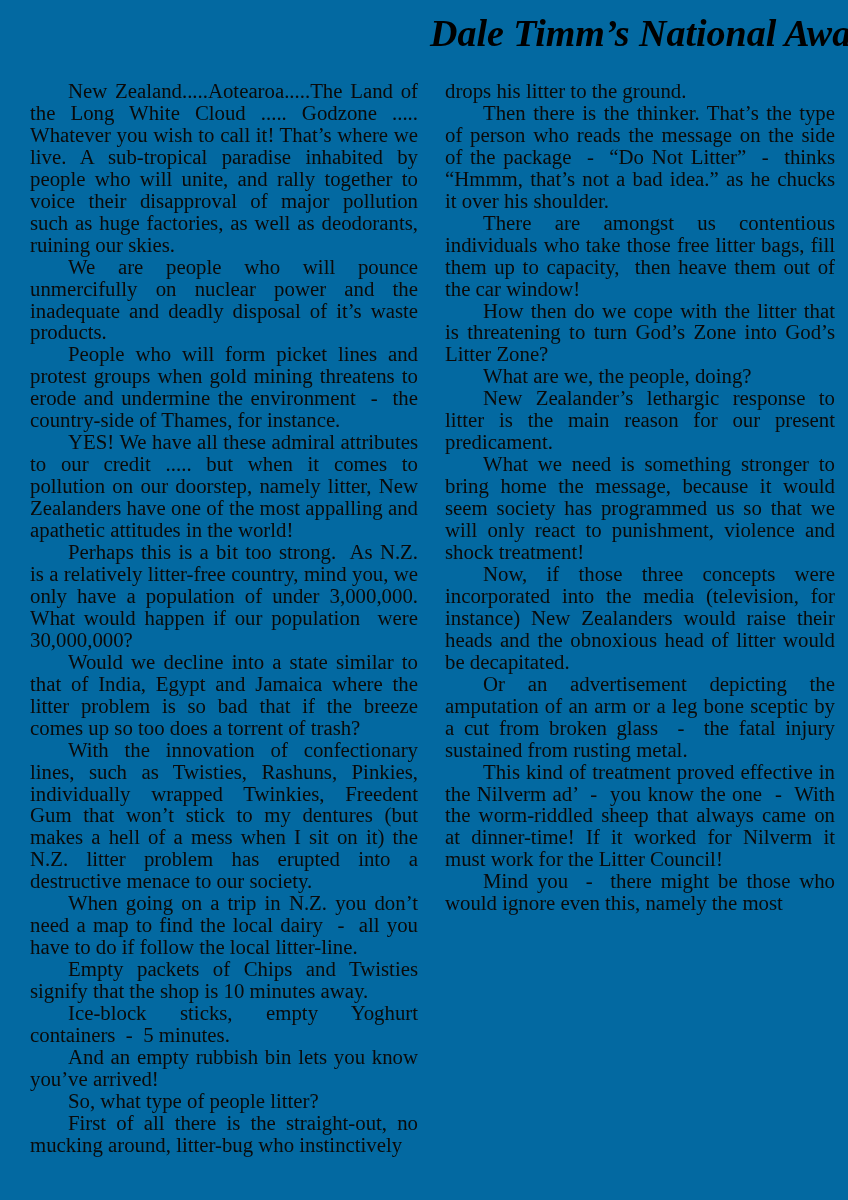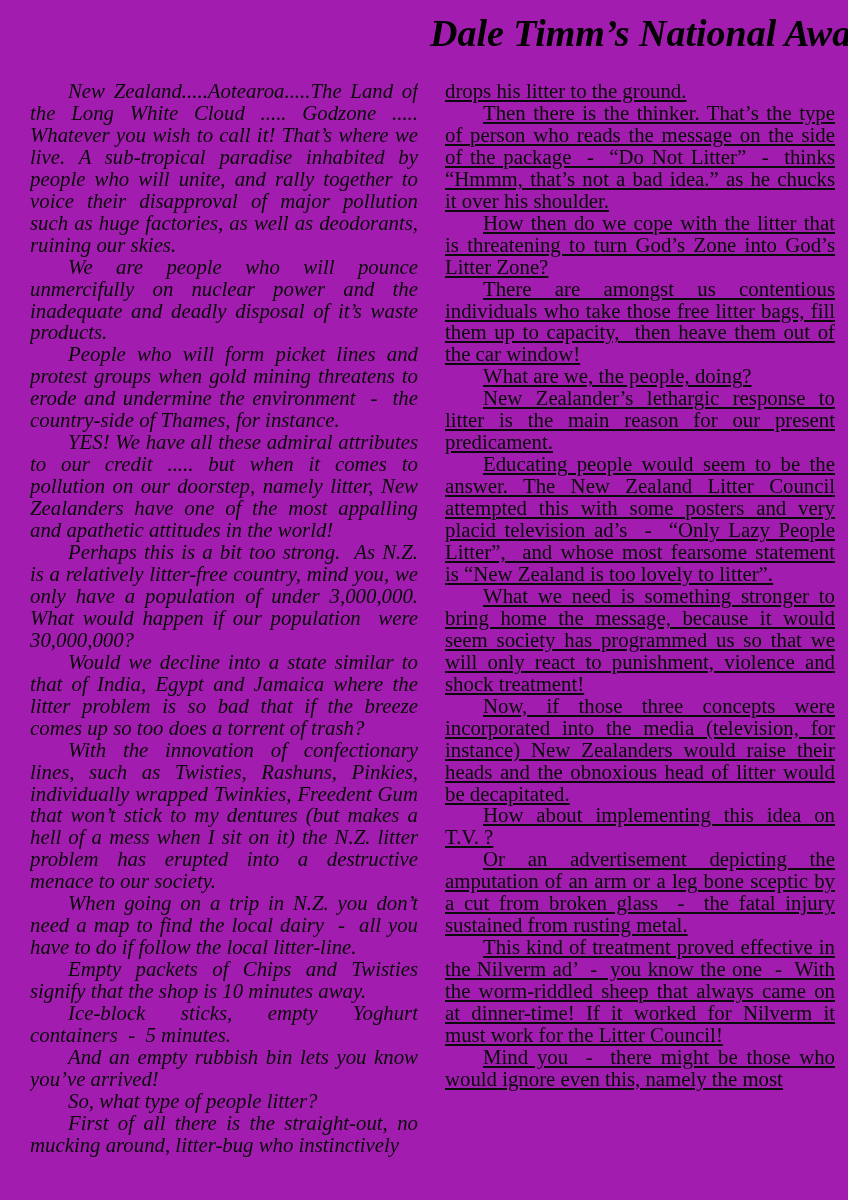--- a/index.html
+++ b/index.html
@@ -7,21 +7,21 @@
     padding: 0;
     width: 848px;
     height: 1200px;
     background: #ffffff;
     overflow: hidden;
   }
   .page {
     position: relative;
     width: 848px;
     height: 1200px;
-    background: #a21caf;
+    background: #0369a1;
     overflow: hidden;
     font-family: "Liberation Serif", "DejaVu Serif", serif;
     color: #0a0a0a;
   }
   .doc-title {
     position: absolute;
     top: 11px;
     left: 430px;
     margin: 0;
     font-family: "Liberation Serif", "DejaVu Serif", serif;
@@ -37,22 +37,22 @@
     left: 30px;
     width: 805px;
     height: 1100px;
     overflow: hidden;
     display: flex;
   }
   .column {
     overflow: hidden;
     height: 1100px;
   }
-  .col-left  { width: 388px; font-style: italic; }
-  .col-right { width: 390px; margin-left: 27px; text-decoration: underline; }
+  .col-left  { width: 388px; }
+  .col-right { width: 390px; margin-left: 27px; }
   .column p {
     margin: 0;
     font-size: 20.8px;
     line-height: 21.95px;
     text-align: justify;
     text-indent: 38px;
     white-space: pre-wrap;
     color: #0a0a0a;
   }
   .column p.no-indent { text-indent: 0; }
@@ -78,27 +78,25 @@
       <p>Empty packets of Chips and Twisties signify that the shop is 10 minutes away.</p>
       <p>Ice-block sticks, empty Yoghurt containers  -  5 minutes.</p>
       <p>And an empty rubbish bin lets you know you’ve arrived!</p>
       <p>So, what type of people litter?</p>
       <p>First of all there is the straight-out, no mucking around, litter-bug who instinctively</p>
     </div>
 
     <div class="column col-right">
       <p class="no-indent">drops his litter to the ground.</p>
       <p>Then there is the thinker. That’s the type of person who reads the message on the side of the package  -  “Do Not Litter”  -  thinks “Hmmm, that’s not a bad idea.” as he chucks it over his shoulder.</p>
+      <p>There are amongst us contentious individuals who take those free litter bags, fill them up to capacity,  then heave them out of the car window!</p>
       <p>How then do we cope with the litter that is threatening to turn God’s Zone into God’s Litter Zone?</p>
-      <p>There are amongst us contentious individuals who take those free litter bags, fill them up to capacity,  then heave them out of the car window!</p>
       <p>What are we, the people, doing?</p>
       <p>New Zealander’s lethargic response to litter is the main reason for our present predicament.</p>
-      <p>Educating people would seem to be the answer. The New Zealand Litter Council attempted this with some posters and very placid television ad’s  -  “Only Lazy People Litter”,  and whose most fearsome statement is “New Zealand is too lovely to litter”.</p>
       <p>What we need is something stronger to bring home the message, because it would seem society has programmed us so that we will only react to punishment, violence and shock treatment!</p>
       <p>Now, if those three concepts were incorporated into the media (television, for instance) New Zealanders would raise their heads and the obnoxious head of litter would be decapitated.</p>
-      <p>How about implementing this idea on T.V. ?</p>
       <p>Or an advertisement depicting the amputation of an arm or a leg bone sceptic by a cut from broken glass  -  the fatal injury sustained from rusting metal.</p>
       <p>This kind of treatment proved effective in the Nilverm ad’  -  you know the one  -  With the worm-riddled sheep that always came on at dinner-time! If it worked for Nilverm it must work for the Litter Council!</p>
       <p>Mind you  -  there might be those who would ignore even this, namely the most</p>
     </div>
 
   </div>
 </div>
 
 </body></html>

